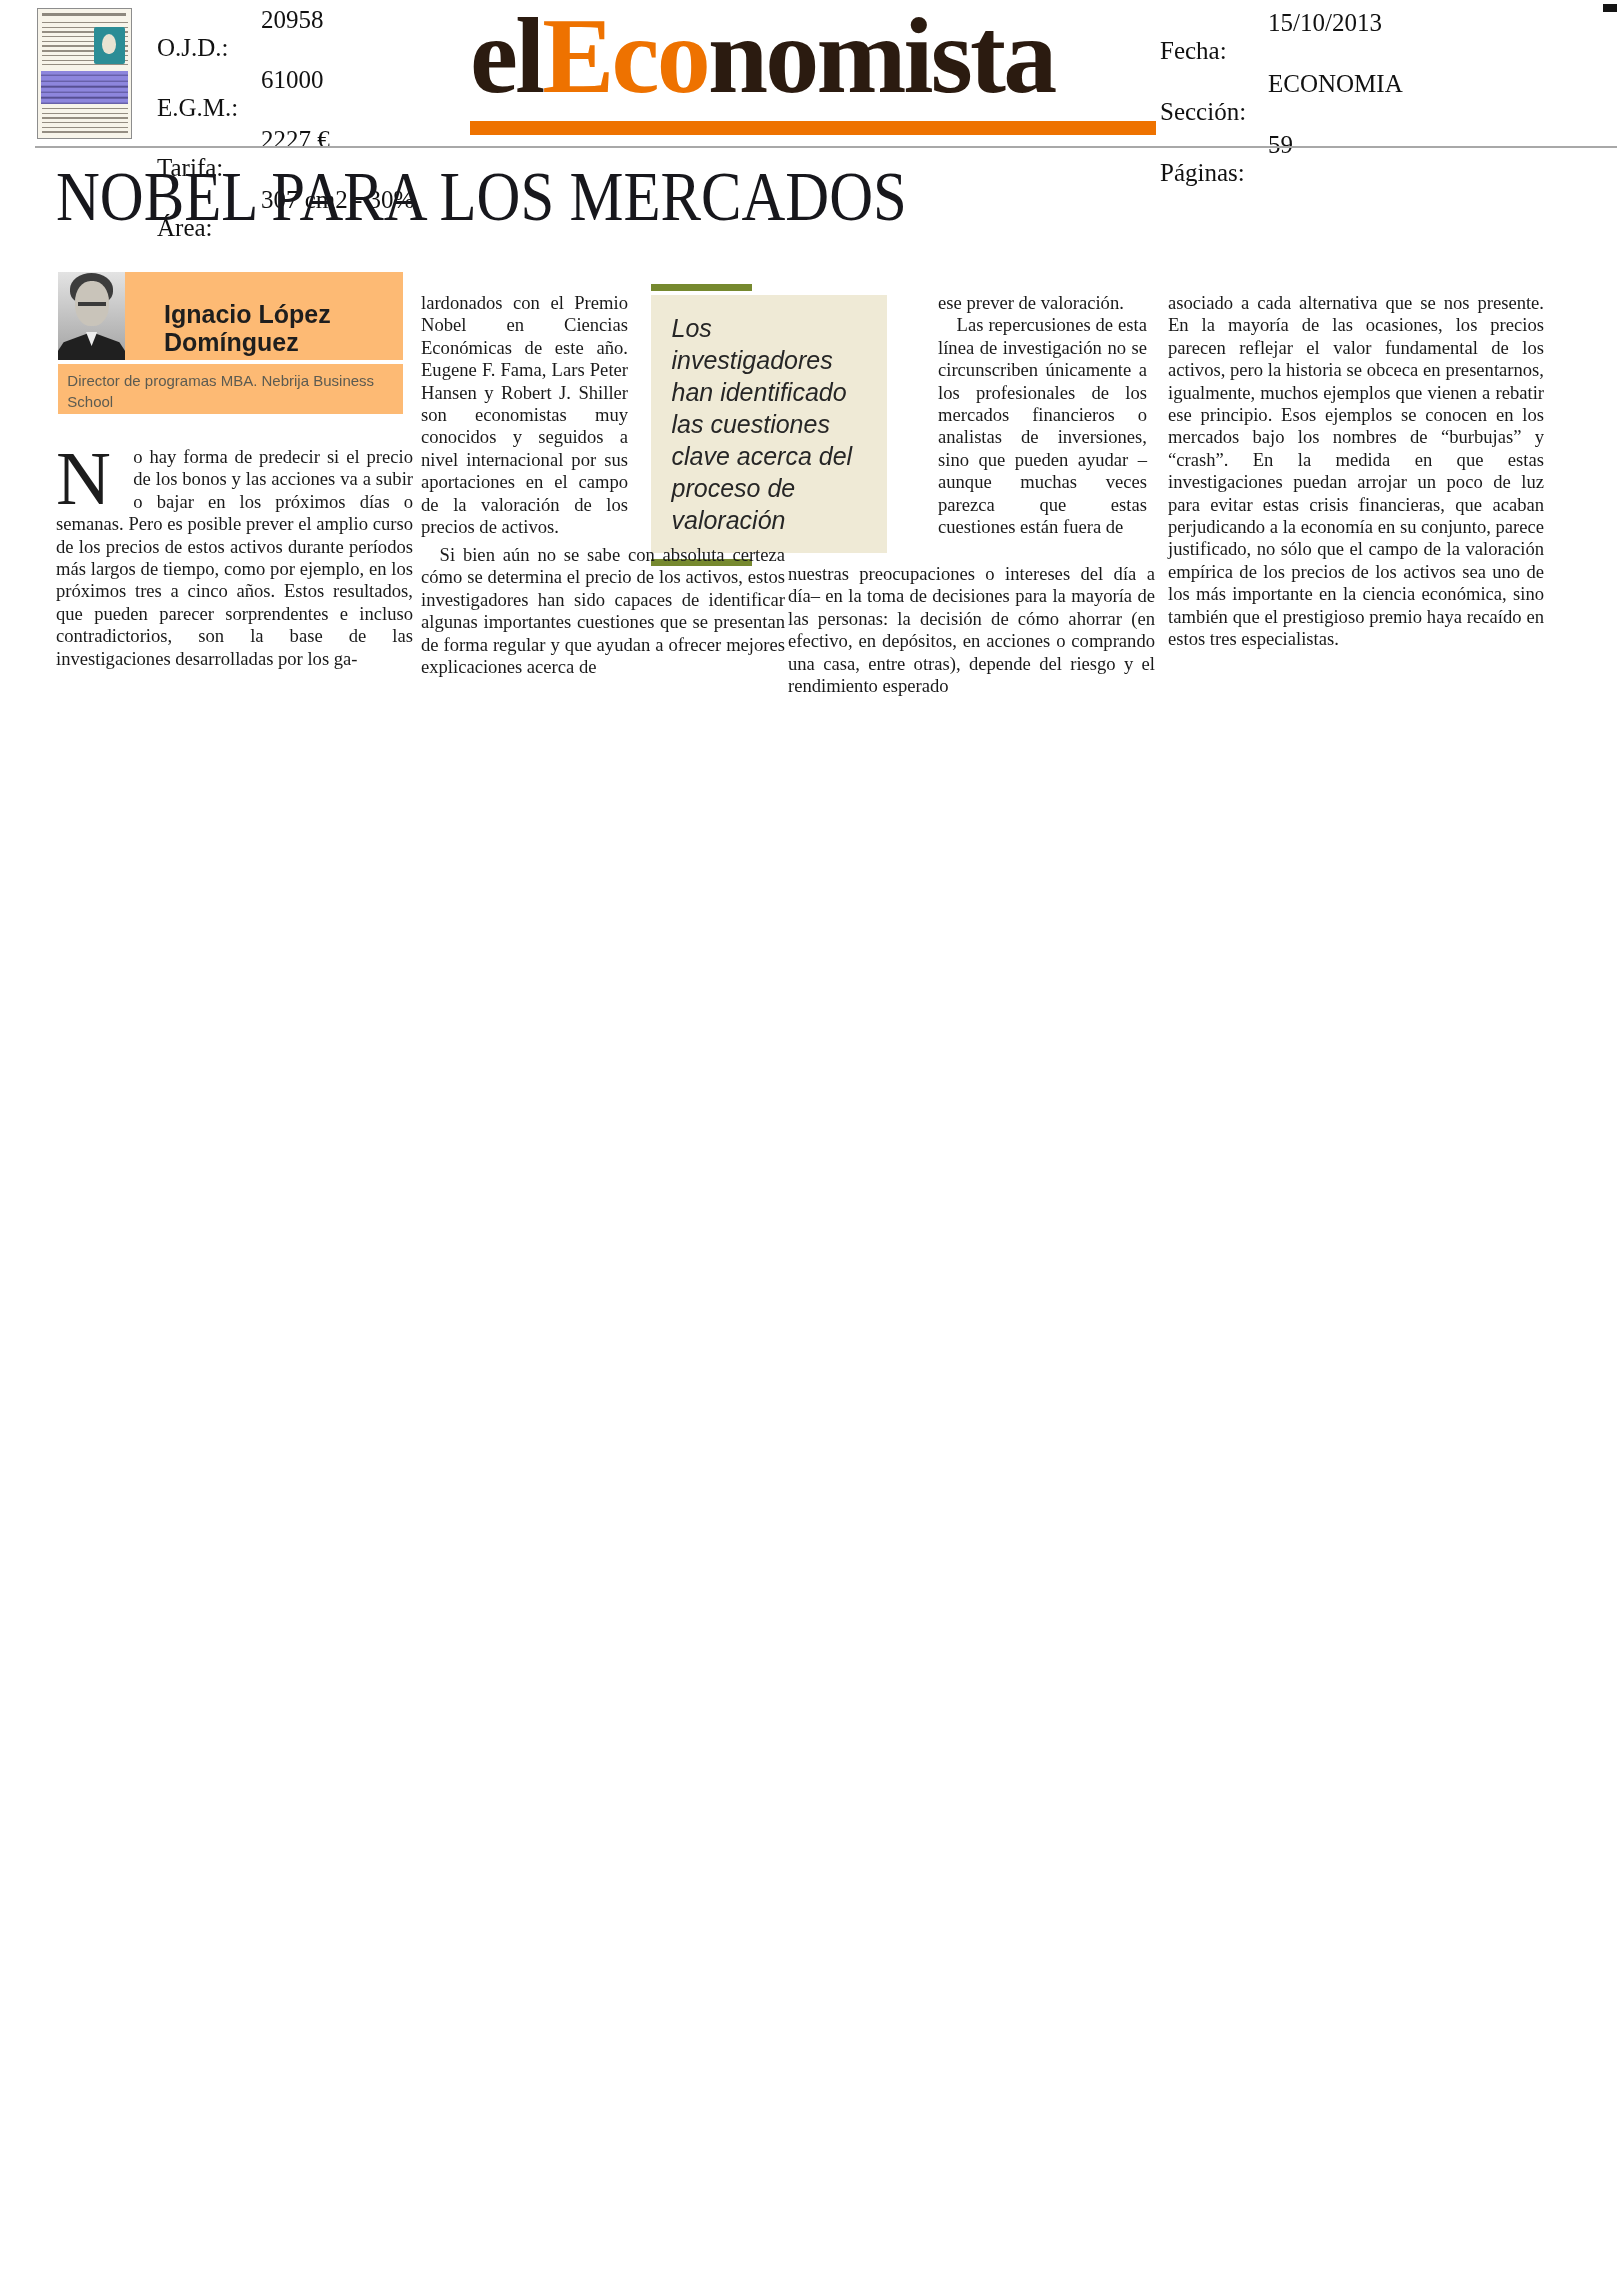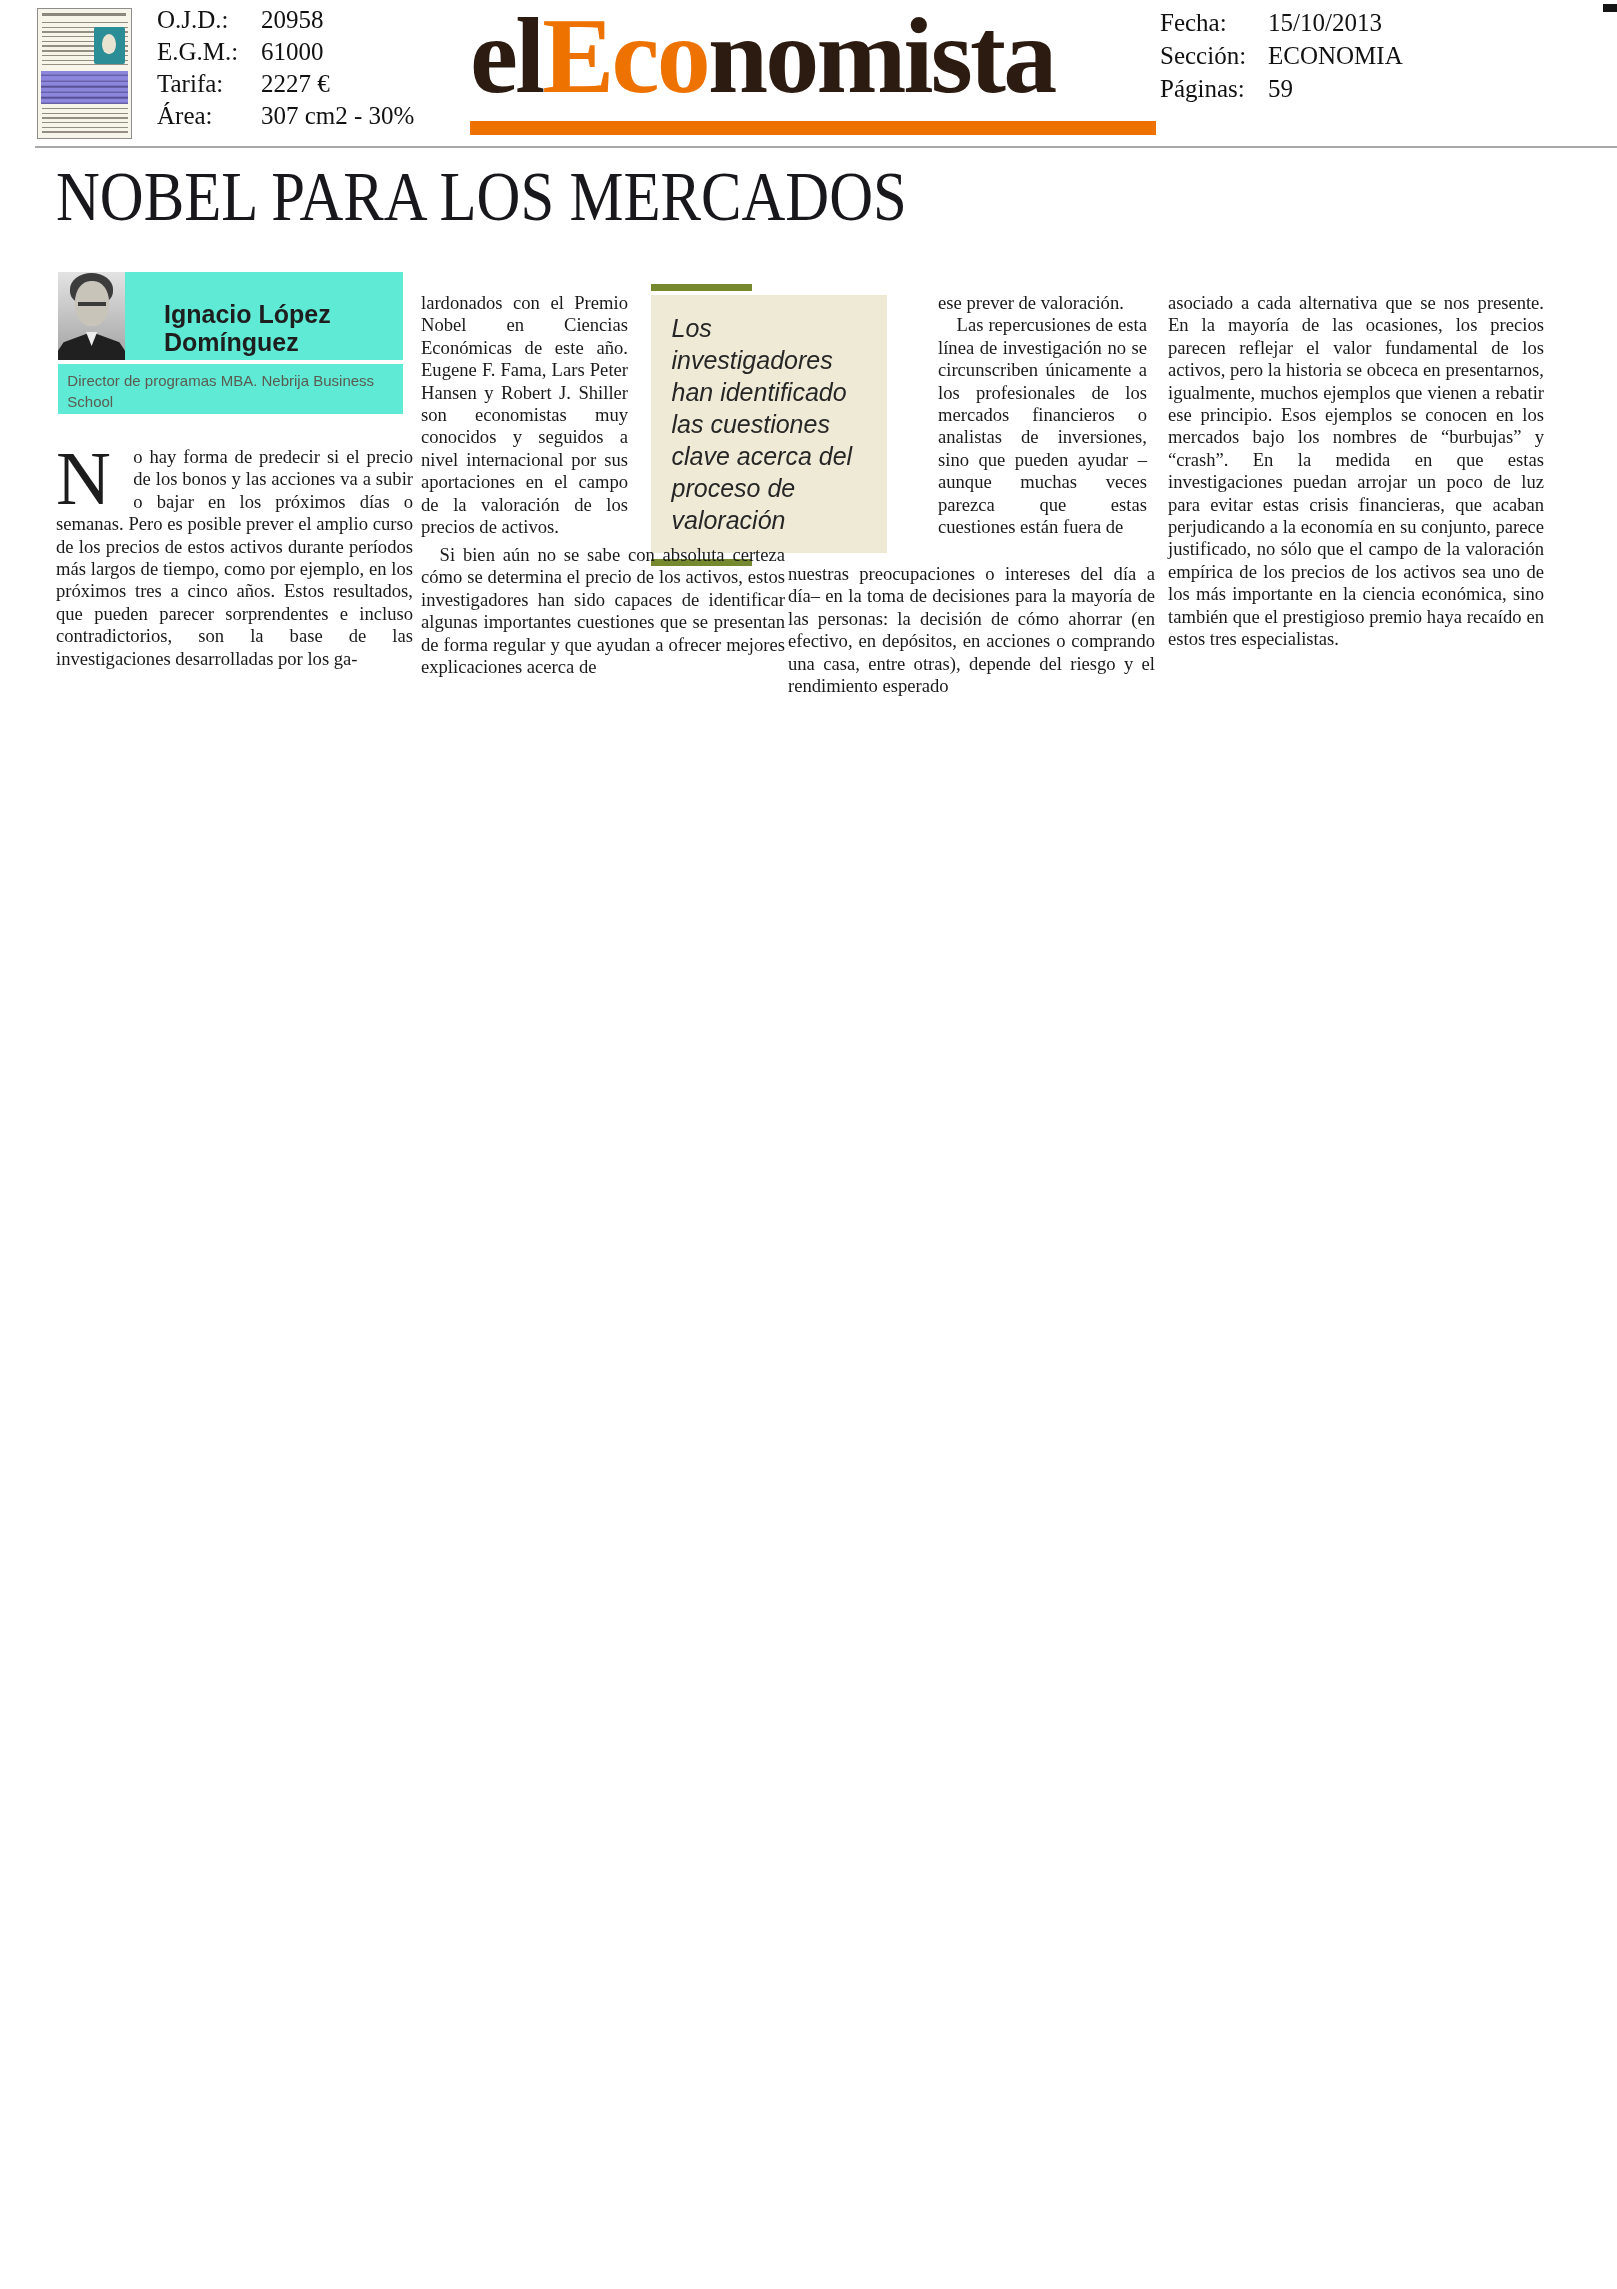--- a/index.html
+++ b/index.html
@@ -18,37 +18,37 @@
   .t-face { position:absolute; left:8.4px; top:6.5px; width:14px; height:20.5px; background:#e9e3d2; border-radius:50% 50% 45% 45%; }
   .t-purple { left:2.8px; top:62px; width:87px; height:33px; background:#8d86dd;
               background-image:repeating-linear-gradient(to bottom,#575093 0 1.4px, rgba(0,0,0,0) 1.4px 5.6px);
               background-position:0 3.7px; }
   .t-block2 { left:3.7px; top:99px; width:86px; height:25px; }
 
   .meta { font-size:25px; line-height:32px; color:#111; }
   .meta-left { left:157px; top:3.7px; }
   .meta-right { left:1160px; top:5.6px; line-height:33px; }
   .meta-row { display:flex; }
-  .meta-label { display:inline-block; }
+  .meta-label { display:inline-block;margin-top:28px; }
   .meta-left .meta-label { width:104px; }
   .meta-right .meta-label { width:108px; }
 
   .logo { left:470px; top:-5.6px; font-family:"Liberation Serif", serif; font-weight:bold;
           font-size:108px; line-height:123px; letter-spacing:-2.8px; color:#2b1b10; white-space:nowrap; }
   .lg-orange { color:#ee7200; }
   .logo-bar { left:470px; top:121px; width:686px; height:14px; background:#ee7200; }
   .corner-mark { left:1603px; top:3.7px; width:15px; height:8.4px; background:#141414; }
   .header-rule { left:35px; top:146px; width:1582px; height:1.9px; background:#a8a8a8; }
 
   
   .headline { left:56px; top:160px; font-size:69px; line-height:75px; color:#17171c;
               white-space:nowrap; transform:scaleX(0.88); transform-origin:left top; }
 
   
-  .beige { background:#5eead4; }
+  .beige { background:#fdba74; }
   .photo { left:58px; top:272px; width:67px; height:88px; background:linear-gradient(180deg,#e3e3e3,#a2a2a2); overflow:hidden; }
   .ph-hair { position:absolute; left:12px; top:0.9px; width:43px; height:32px; background:#3c3c3c; border-radius:50% 50% 42% 42%; }
   .ph-face { position:absolute; left:17px; top:9.3px; width:34px; height:45px; background:#c9c4ba; border-radius:46%; }
   .ph-glasses { position:absolute; left:19.6px; top:30px; width:28px; height:3.7px; background:#3a3a3a; }
   .ph-suit { position:absolute; left:-7.5px; top:60px; width:82px; height:30px; background:#202020;
              clip-path:polygon(0 100%, 16% 34%, 50% 0, 84% 34%, 100% 100%); }
   .ph-shirt { position:absolute; left:28px; top:60px; width:11.2px; height:14px; background:#ececec;
               clip-path:polygon(0 0,100% 0,50% 100%); }
   .nameplate { left:125px; top:272px; width:278px; height:88px; }
   .author-name { position:absolute; left:39px; top:28px; width:200px;

